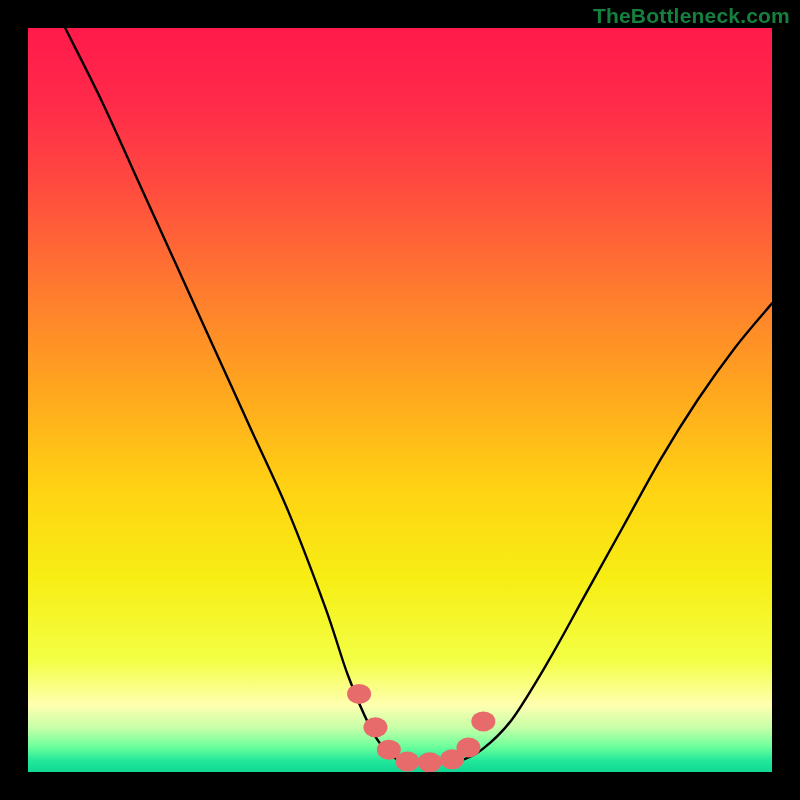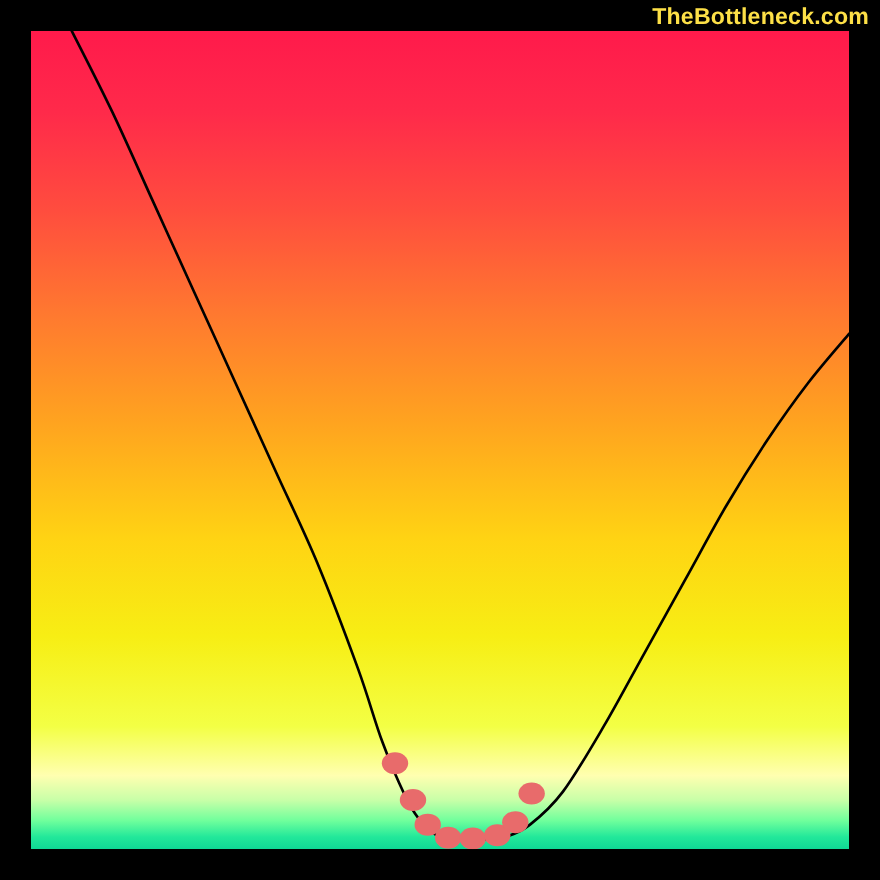--- a/index.html
+++ b/index.html
@@ -30,21 +30,21 @@
     position: absolute;
     inset: 0;
   }
   .watermark {
     position: absolute;
     top: 4px;
     right: 10px;
     font-size: 21px;
     letter-spacing: 0.2px;
     font-weight: 600;
-    color: #fde047;
+    color: #15803d;
   }
   svg.curve {
     position: absolute;
     inset: 0;
   }
 </style>
 </head>
 <body>
 
 <div class="frame">

